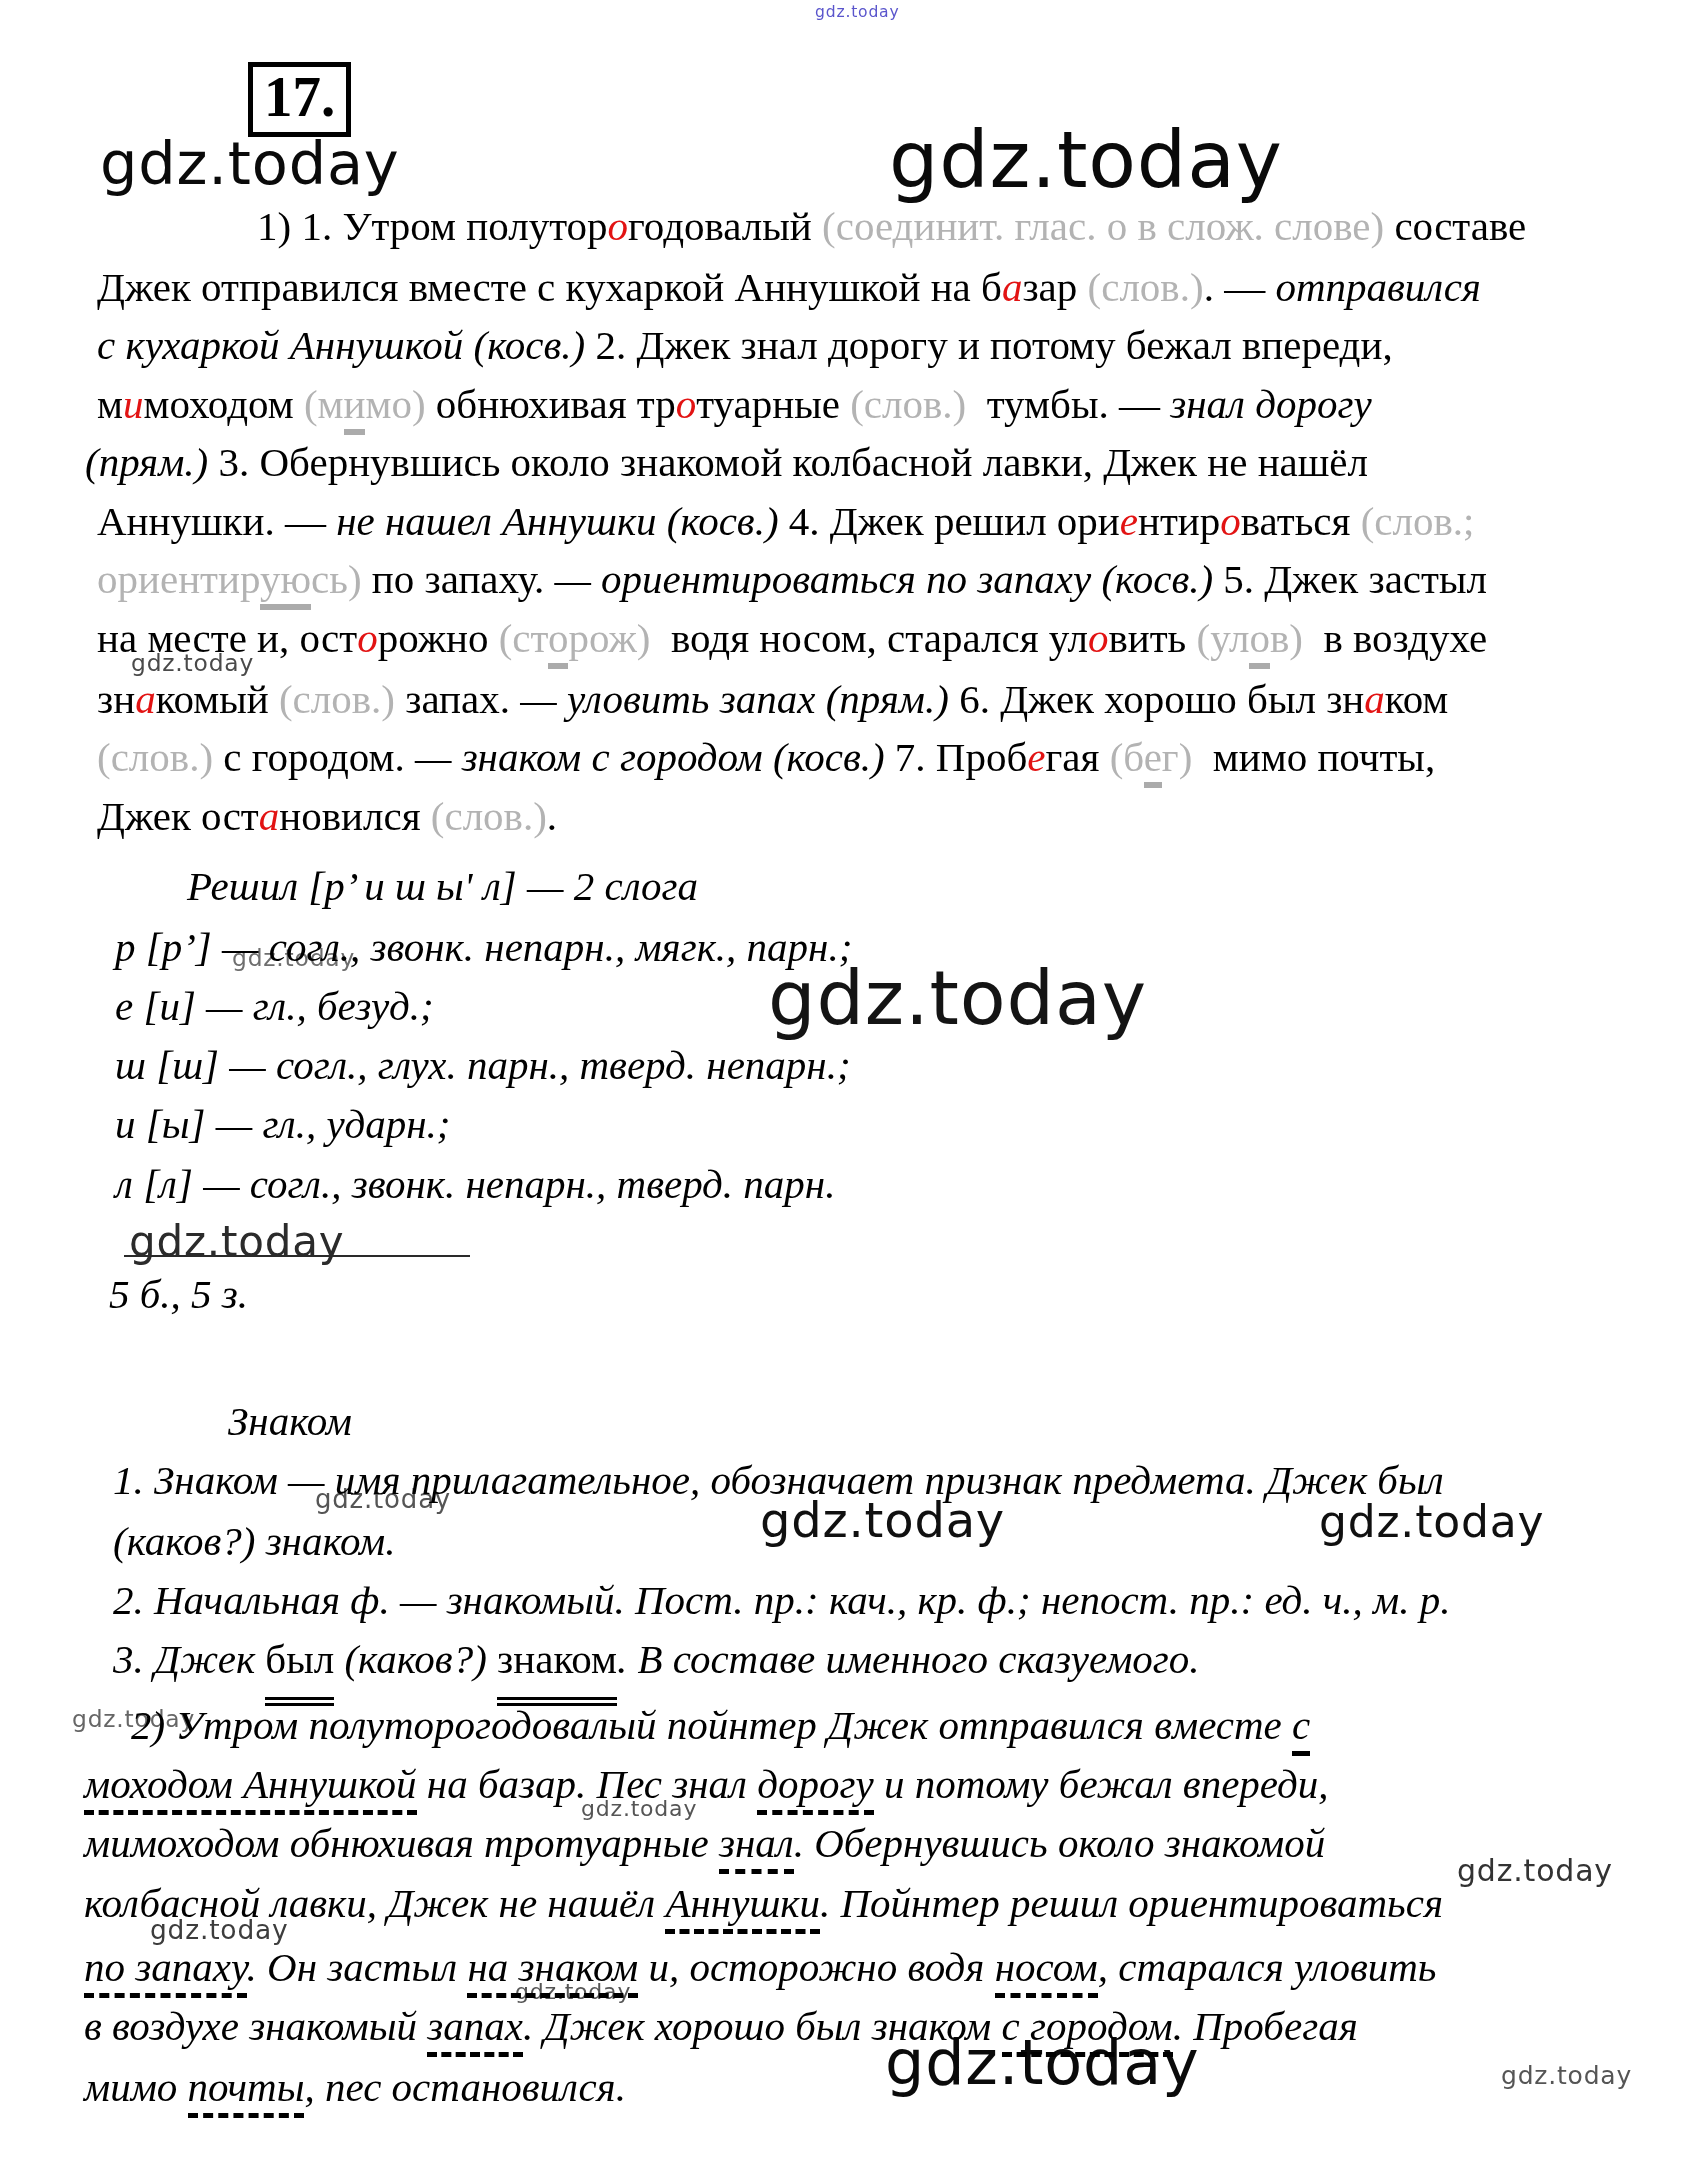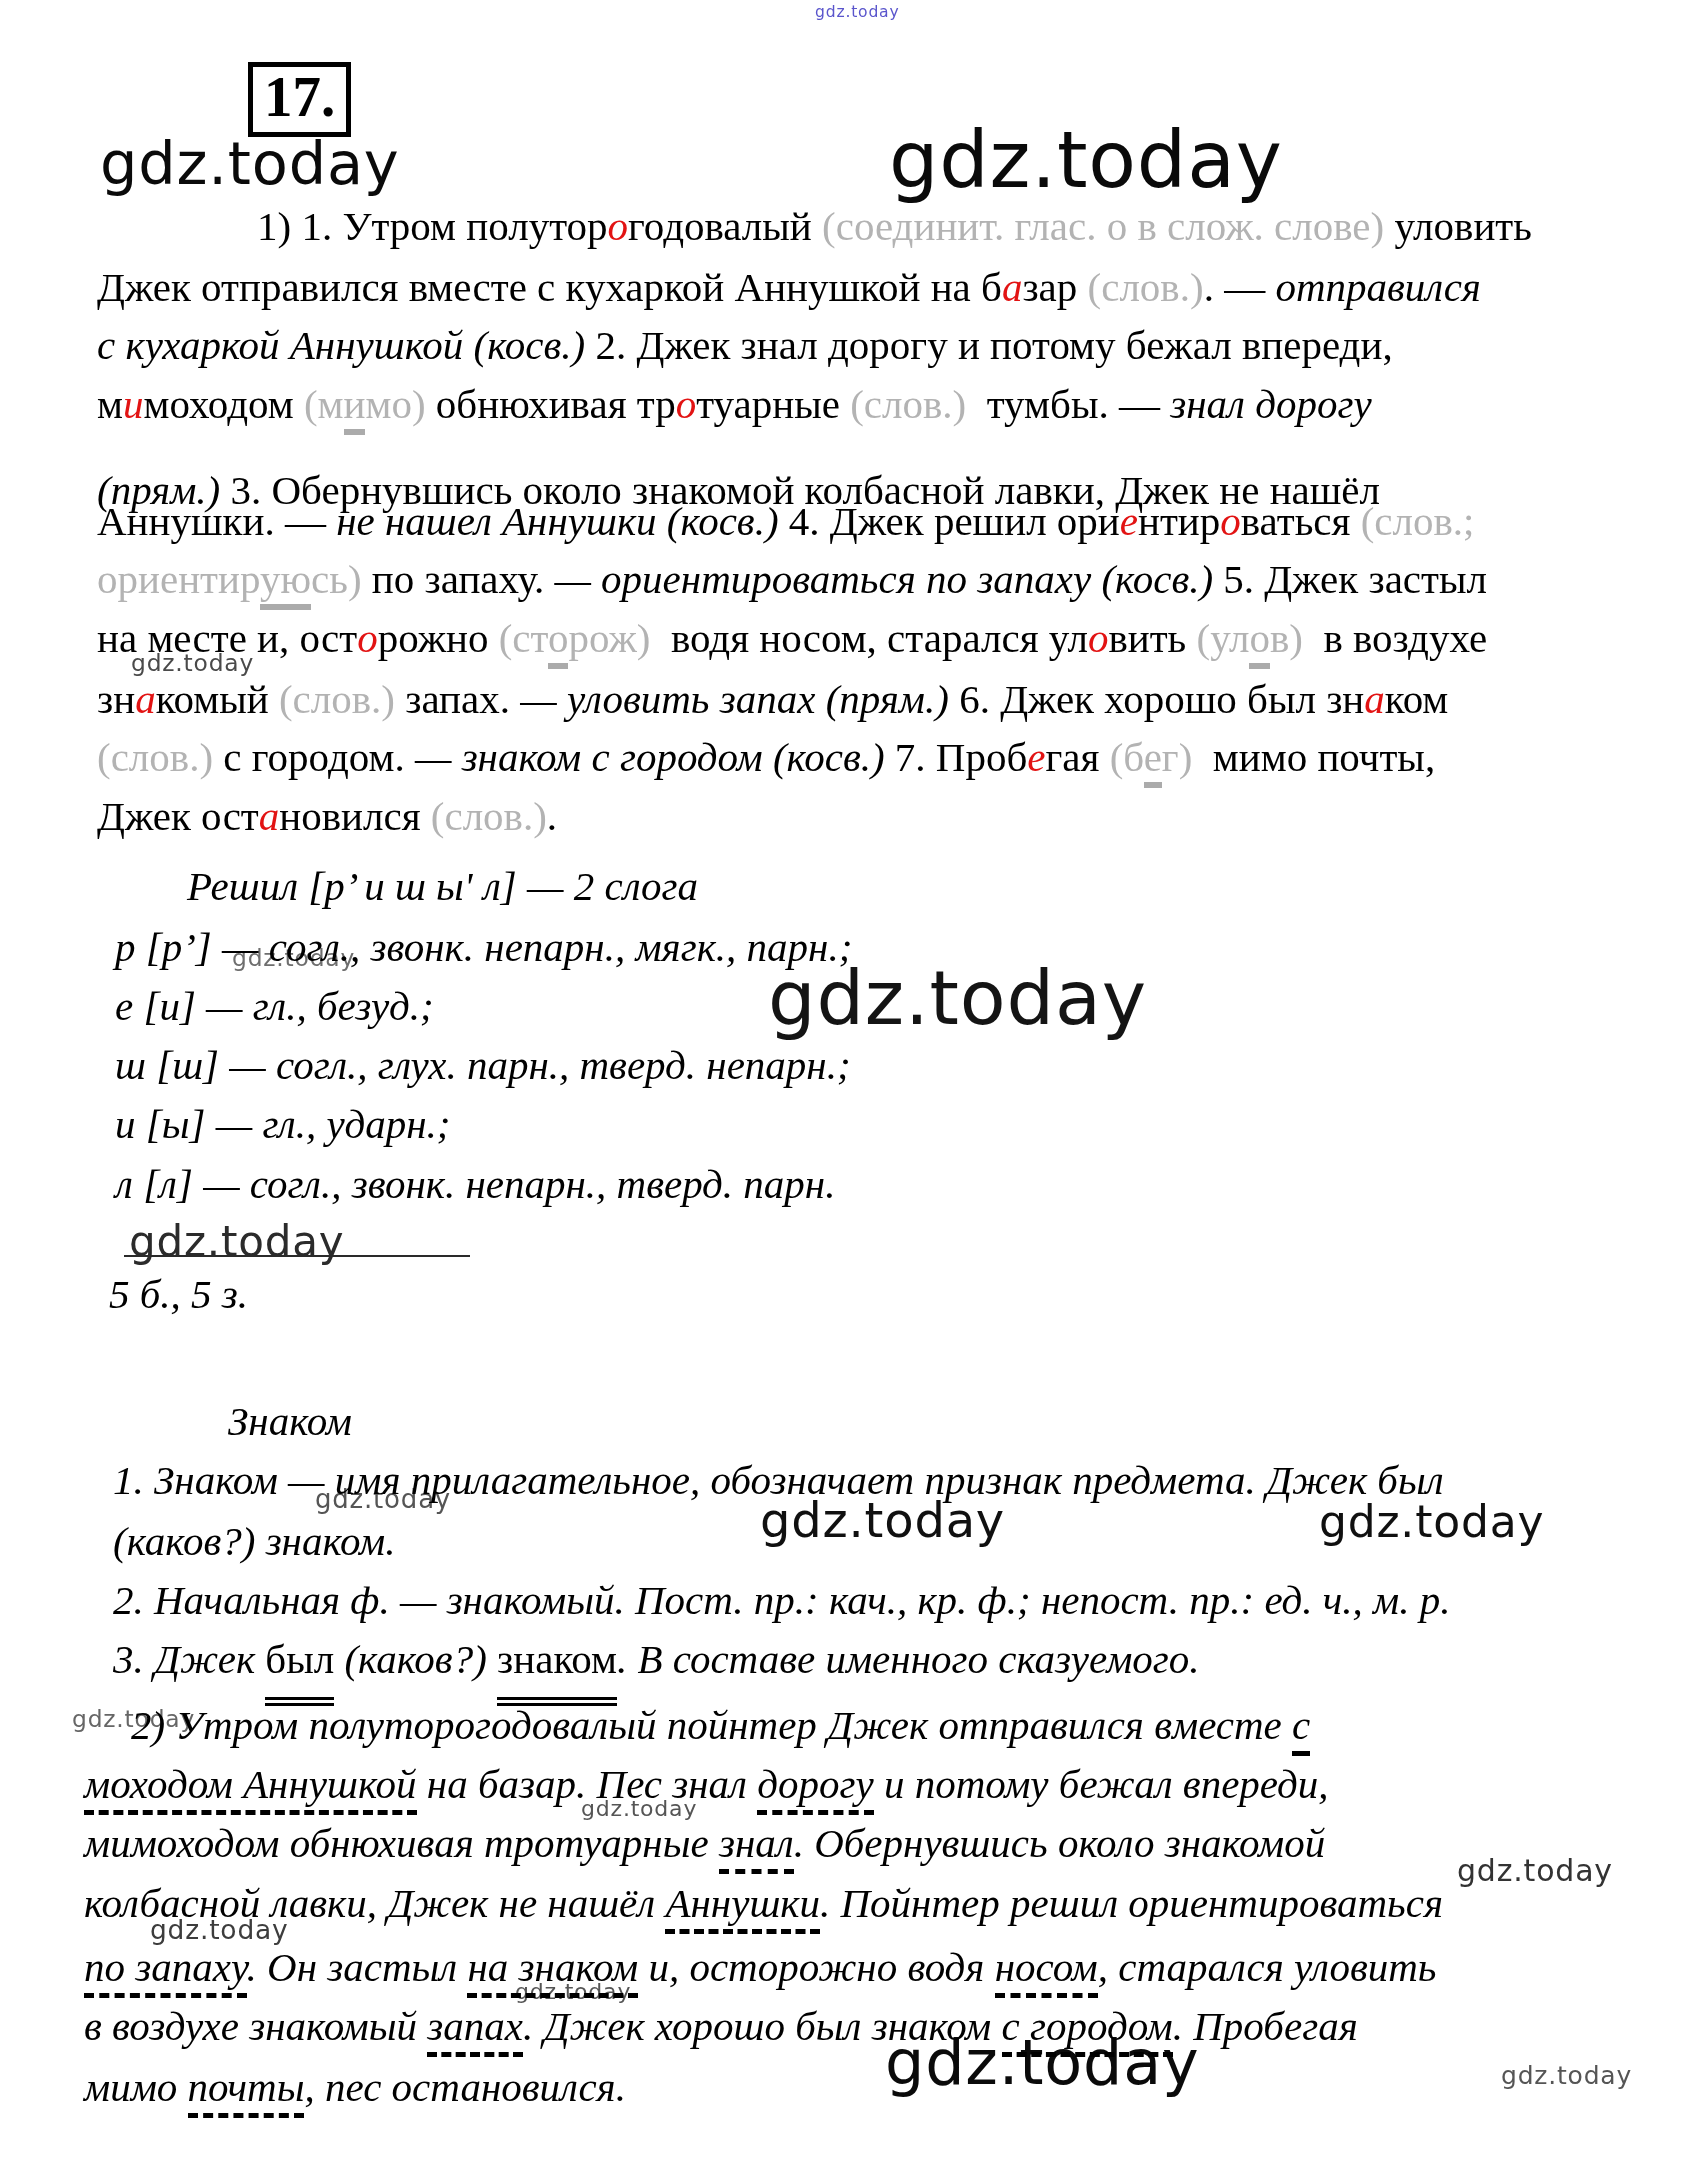--- a/index.html
+++ b/index.html
@@ -61,25 +61,25 @@
       <div class="wm" style="left: 72px; top: 1708px; font-size: 23.4px; color: rgb(102, 102, 102);"><span>gdz.today</span></div>
       <div class="wm" style="left: 581px; top: 1798px; font-size: 22px; color: rgb(85, 85, 85);"><span>gdz.today</span></div>
       <div class="wm" style="left: 1457px; top: 1856px; font-size: 30px; color: rgb(51, 51, 51);"><span>gdz.today</span></div>
       <div class="wm" style="left: 150px; top: 1917px; font-size: 26.5px; color: rgb(61, 61, 61);"><span>gdz.today</span></div>
       <div class="wm" style="left: 515px; top: 1981px; font-size: 22px; color: rgb(85, 85, 85);"><span>gdz.today</span></div>
       <div class="wm" style="left: 885px; top: 2032px; font-size: 62px; color: rgb(10, 10, 10);"><span>gdz.today</span></div>
       <div class="wm" style="left: 1501px; top: 2063px; font-size: 25px; color: rgb(85, 85, 85);"><span>gdz.today</span></div>
     </div>
 
   <div id="text-layer">
-      <div class="line" style="left: 257px; top: 201px;"><span class="s-n">1) 1. Утром полутор</span><span class="s-r">о</span><span class="s-n">годовалый </span><span class="s-g">(соединит. глас. о в слож. слове) </span><span class="s-n">уловить</span></div>
+      <div class="line" style="left: 257px; top: 201px;"><span class="s-n">1) 1. Утром полутор</span><span class="s-r">о</span><span class="s-n">годовалый </span><span class="s-g">(соединит. глас. о в слож. слове) </span><span class="s-n">составе</span></div>
       <div class="line" style="left: 97px; top: 262px;"><span class="s-n">Джек отправился вместе с кухаркой Аннушкой на б</span><span class="s-r">а</span><span class="s-n">зар </span><span class="s-g">(слов.)</span><span class="s-n">. — </span><span class="s-i">отправился</span></div>
       <div class="line" style="left: 97px; top: 320px;"><span class="s-i">с кухаркой Аннушкой (косв.) </span><span class="s-n">2. Джек знал дорогу и потому бежал впереди,</span></div>
       <div class="line" style="left: 97px; top: 379px;"><span class="s-n">м</span><span class="s-r">и</span><span class="s-n">моходом </span><span class="s-g">(м</span><span class="s-gu">и</span><span class="s-g">мо) </span><span class="s-n">обнюхивая тр</span><span class="s-r">о</span><span class="s-n">туарные </span><span class="s-g">(слов.) </span><span class="s-n"> тумбы. — </span><span class="s-i">знал дорогу</span></div>
-      <div class="line" style="left: 97px; top: 437px; margin-top: 28px;"><span class="s-i">(прям.) </span><span class="s-n">3. Обернувшись около знакомой колбасной лавки, Джек не нашёл</span></div>
+      <div class="line" style="left: 85px; top: 437px;"><span class="s-i">(прям.) </span><span class="s-n">3. Обернувшись около знакомой колбасной лавки, Джек не нашёл</span></div>
       <div class="line" style="left: 97px; top: 496px;"><span class="s-n">Аннушки. — </span><span class="s-i">не нашел Аннушки (косв.) </span><span class="s-n">4. Джек решил ори</span><span class="s-r">е</span><span class="s-n">нтир</span><span class="s-r">о</span><span class="s-n">ваться </span><span class="s-g">(слов.;</span></div>
       <div class="line" style="left: 97px; top: 554px;"><span class="s-g">ориентир</span><span class="s-gu">ую</span><span class="s-g">сь)</span><span class="s-n"> по запаху. </span><span class="s-i">— ориентироваться по запаху (косв.) </span><span class="s-n">5. Джек застыл</span></div>
       <div class="line" style="left: 97px; top: 613px;"><span class="s-n">на месте и, ост</span><span class="s-r">о</span><span class="s-n">рожно </span><span class="s-g">(ст</span><span class="s-gu">о</span><span class="s-g">рож) </span><span class="s-n"> водя носом, старался ул</span><span class="s-r">о</span><span class="s-n">вить </span><span class="s-g">(ул</span><span class="s-gu">о</span><span class="s-g">в) </span><span class="s-n"> в воздухе</span></div>
       <div class="line" style="left: 97px; top: 674px;"><span class="s-n">зн</span><span class="s-r">а</span><span class="s-n">комый </span><span class="s-g">(слов.) </span><span class="s-n">запах. </span><span class="s-i">— уловить запах (прям.) </span><span class="s-n">6. Джек хорошо был зн</span><span class="s-r">а</span><span class="s-n">ком</span></div>
       <div class="line" style="left: 97px; top: 732px;"><span class="s-g">(слов.) </span><span class="s-n">с городом. </span><span class="s-i">— знаком с городом (косв.) </span><span class="s-n">7. Проб</span><span class="s-r">е</span><span class="s-n">гая </span><span class="s-g">(б</span><span class="s-gu">е</span><span class="s-g">г) </span><span class="s-n"> мимо почты,</span></div>
       <div class="line" style="left: 97px; top: 791px;"><span class="s-n">Джек ост</span><span class="s-r">а</span><span class="s-n">новился </span><span class="s-g">(слов.)</span><span class="s-n">.</span></div>
       <div class="line" style="left: 187px; top: 861px;"><span class="s-i">Решил [р’ и ш ы' л] — 2 слога</span></div>
       <div class="line" style="left: 115px; top: 922px;"><span class="s-i">р [р’] — согл., звонк. непарн., мягк., парн.;</span></div>
       <div class="line" style="left: 115px; top: 981px;"><span class="s-i">е [и] — гл., безуд.;</span></div>
       <div class="line" style="left: 115px; top: 1040px;"><span class="s-i">ш [ш] — согл., глух. парн., тверд. непарн.;</span></div>

